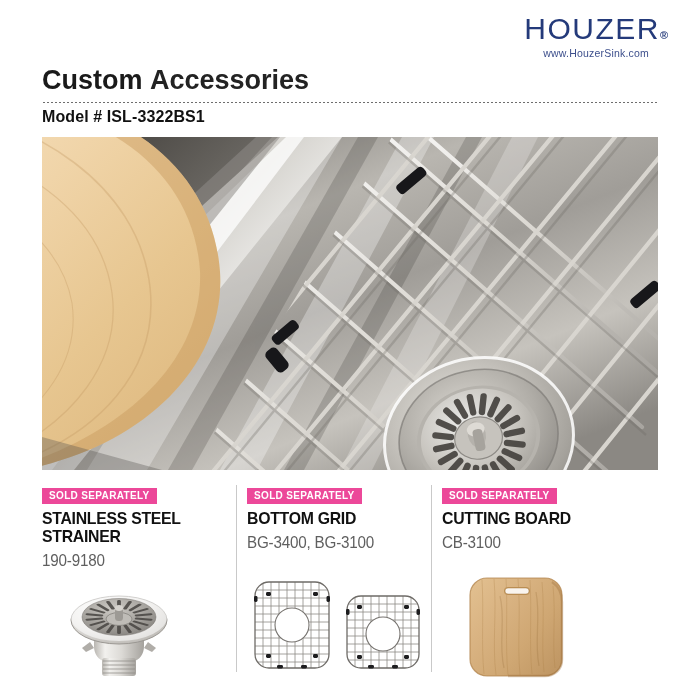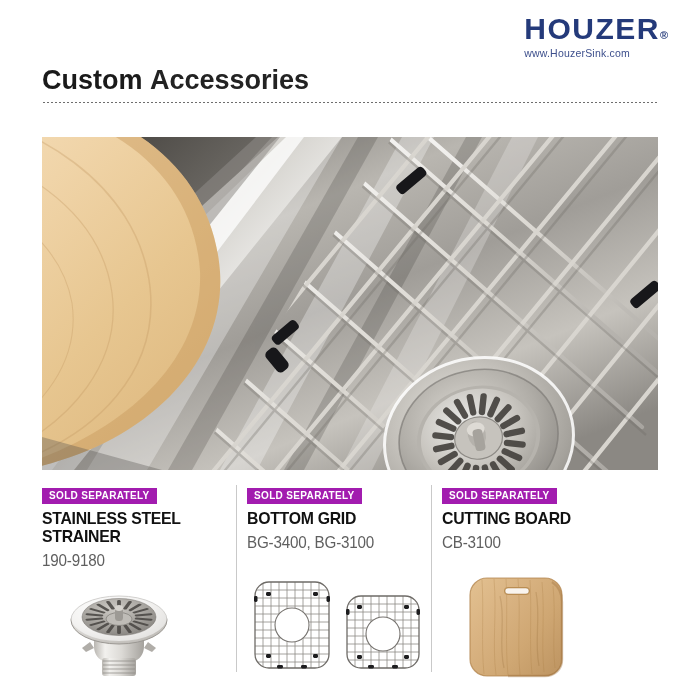--- a/index.html
+++ b/index.html
@@ -29,42 +29,42 @@
 
   .logo-block {
     position: absolute;
     right: 32px;
     top: 14px;
     text-align: right;
   }
 
   .logo-word {
     font-family: "Liberation Sans", sans-serif;
-    font-weight: bold;
+    font-weight: normal;
     font-size: 30px;
     letter-spacing: 1.5px;
     color: #243a7a;
     line-height: 1;
     display: inline-block;
   }
 
   .logo-reg {
     font-size: 11px;
     font-weight: bold;
     color: #243a7a;
     vertical-align: baseline;
   }
 
   .logo-url {
     font-family: "Liberation Sans", sans-serif;
     font-size: 10.5px;
     color: #3d4f8c;
     letter-spacing: 0.2px;
     margin-top: 3px;
-    text-align: left;
+    text-align: center;
   }
 
   
   .title-row {
     position: absolute;
     left: 42px;
     top: 63px;
     width: 616px;
   }
 
@@ -136,21 +136,21 @@
     top: 0;
     width: 1px;
     height: 187px;
     background: #c9c9c9;
   }
   .div-1 { left: 194px; }
   .div-2 { left: 389px; }
 
   .badge {
     display: inline-block;
-    background: #a21caf;
+    background: #ec4899;
     color: #ffffff;
     font-size: 10px;
     font-weight: bold;
     letter-spacing: 0.35px;
     padding: 2px 7px 3px 7px;
     line-height: 11px;
     white-space: nowrap;
   }
 
   .card-title {
@@ -204,20 +204,21 @@
 
   <div class="title-row">
     <div class="title">
       <span class="t-bold">Custom</span>
       <span class="t-reg">Accessories</span>
     </div>
   </div>
 
   <div class="dotted-rule"></div>
 
+  <div class="model-line">Model # ISL-3322BS1</div>
 
   <div class="hero">
     <svg viewBox="0 0 616 333" xmlns="http://www.w3.org/2000/svg">
       <defs>
         <linearGradient id="basinGrad" x1="0" y1="0" x2="0.75" y2="1">
           <stop offset="0%" stop-color="#5f5c58"></stop>
           <stop offset="14%" stop-color="#8e8b86"></stop>
           <stop offset="34%" stop-color="#b9b6b0"></stop>
           <stop offset="55%" stop-color="#a09d98"></stop>
           <stop offset="78%" stop-color="#c6c3bd"></stop>

